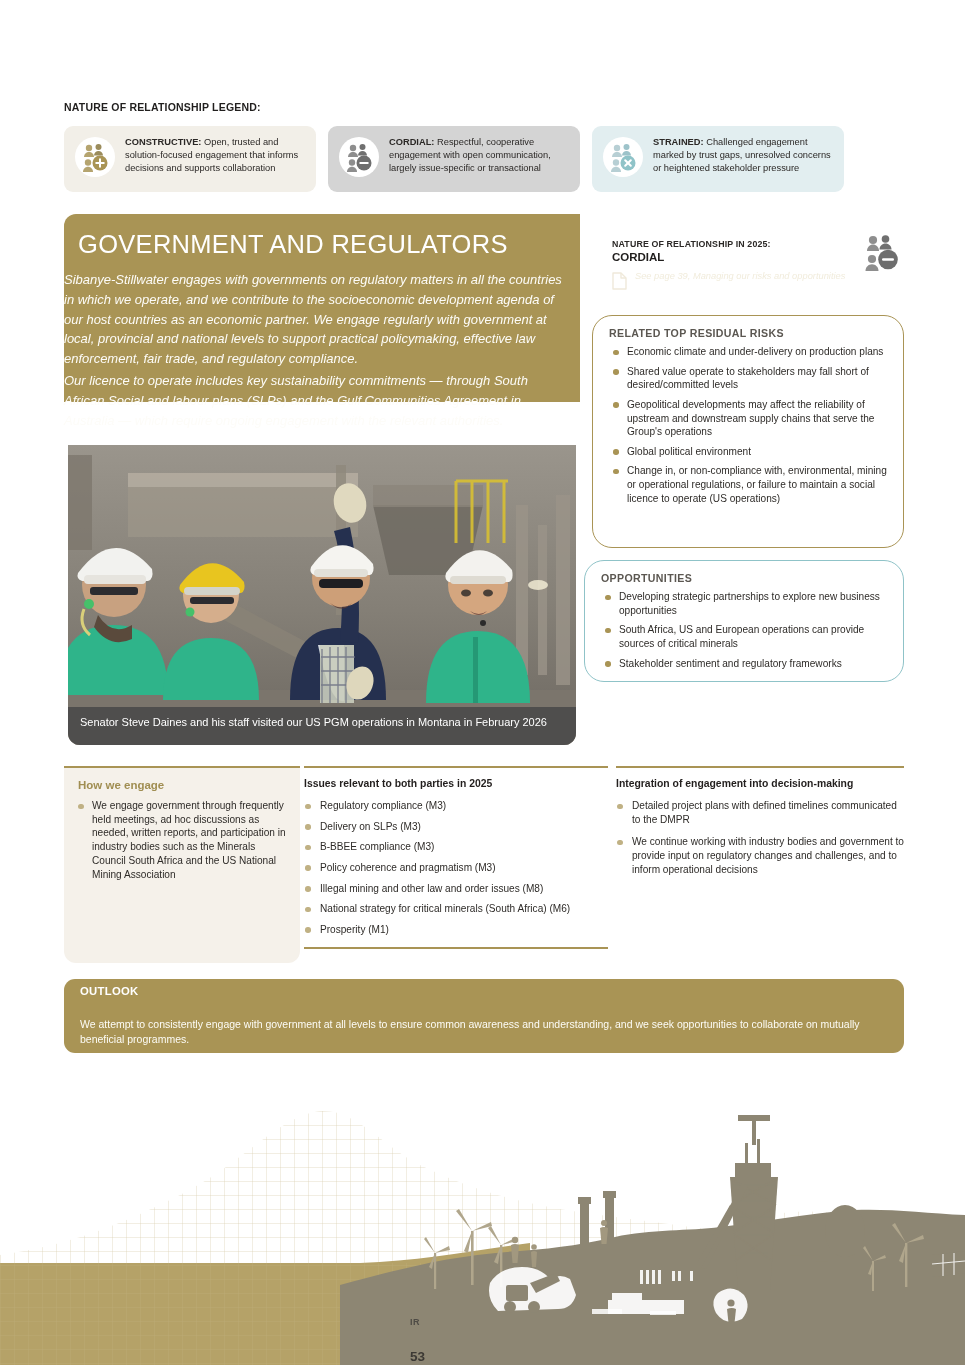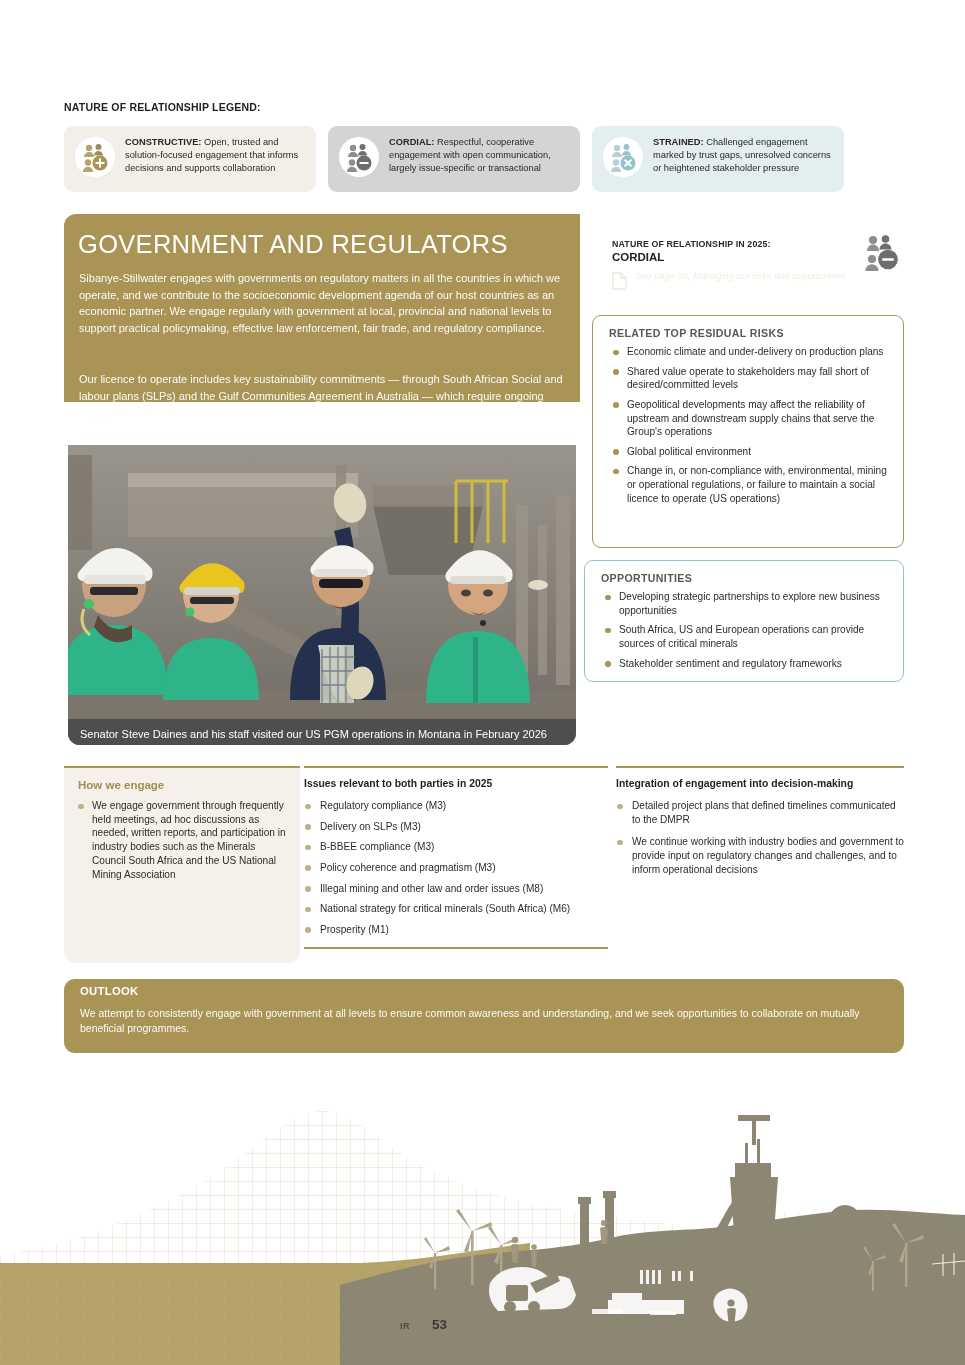--- a/index.html
+++ b/index.html
@@ -31,36 +31,36 @@
   
   .gold-panel {
     position: absolute; left: 64px; top: 214px; width: 516px; height: 188px;
     background: #a99455; border-radius: 12px 0 0 0;
   }
   .gold-title {
     position: absolute; left: 14px; top: 16px; right: 10px;
     font-size: 25.5px; color: #ffffff; letter-spacing: .3px; font-weight: normal;
   }
   .gold-para {
-    position: absolute; left: 15px; right: 14px;
-    font-size: 11px; line-height: 1.52; color: #fdfcf8;
+    position: absolute; left: 0; right: 14px;
+    font-size: 13px; line-height: 1.52; color: #fdfcf8; font-style: italic;
   }
   .gold-para.p1 { top: 56px; }
   .gold-para.p2 { top: 157px; }
 
   
   .photo {
     position: absolute; left: 68px; top: 445px; width: 508px; height: 300px;
     border-radius: 0 0 12px 12px; overflow: hidden; background: #6a6a63;
   }
   .photo svg { display: block; width: 508px; height: 300px; }
   .photo-caption {
     position: absolute; left: 0; bottom: 0; width: 100%;
     background: rgba(74,74,74,.90); color: #fff;
-    font-size: 11px; line-height: 1.3; padding: 8px 12px 4px 12px;
+    font-size: 11px; line-height: 1.3; padding: 8px 12px 16px 12px;
     border-radius: 0 0 12px 12px;
   }
 
   
   .rel-wrap { position: absolute; left: 596px; top: 219px; width: 306px; height: 45px; margin-top: 12px; }
   .rel-box {
     position: absolute; left: 0; top: 0; width: 306px; height: 45px;
     background: #ffffff; border-radius: 8px;
     padding: 8px 56px 0 16px;
   }
@@ -70,21 +70,21 @@
 
   .seepage {
     position: absolute; left: 612px; top: 270px; width: 290px;
     display: flex; gap: 8px; align-items: flex-start;
   }
   .seepage-ico { flex: 0 0 auto; width: 15px; height: 18px; margin-top: 2px; }
   .seepage-txt { font-size: 9.3px; line-height: 1.35; color: #f1ecdc; font-style: italic; }
 
   
   .rcard {
-    position: absolute; background: #fff; border-radius: 9px;
+    position: absolute; background: #fff; border-radius: 20px;
   }
   .rcard.risks { left: 592px; top: 315px; width: 312px; height: 233px; border: 1.6px solid #a99455; }
   .rcard.opps  { left: 584px; top: 560px; width: 320px; height: 122px; border: 1.6px solid #8fc3c8; }
   .rcard h3 {
     font-size: 10.6px; font-weight: bold; color: #5b5751; letter-spacing: .35px;
     margin: 11px 0 6px 16px;
   }
   .rcard ul { list-style: none; margin: 0 14px 0 20px; }
   .rcard li {
     position: relative; padding-left: 14px; margin-bottom: 6px;
@@ -131,27 +131,27 @@
     width: 5.5px; height: 5.5px; border-radius: 50%; background: #c0b184;
   }
   .col-c li { margin-bottom: 9px; }
 
   
   .outlook {
     position: absolute; left: 64px; top: 979px; width: 840px; height: 74px;
     background: #a99455; border-radius: 11px; padding: 6px 16px;
   }
   .outlook h4 { font-size: 11.3px; font-weight: bold; color: #fff; letter-spacing: .3px; }
-  .outlook p { font-size: 10.5px; line-height: 1.45; color: #fdfcf6; margin-top: 9px; }
+  .outlook p { font-size: 10.5px; line-height: 1.45; color: #fdfcf6; margin-top: 20px; }
 
   
   .illus { position: absolute; left: 0; top: 1055px; width: 965px; height: 310px; }
   .illus svg { display: block; width: 965px; height: 310px; }
 
-  .footer { position: absolute; left: 400px; top: 1317px; display: flex; gap: 22px; align-items: baseline; }
+  .footer { position: absolute; left: 410px; top: 1317px; display: flex; gap: 22px; align-items: baseline; flex-direction: column; }
   .footer .ir { font-size: 9px; font-weight: bold; color: #4e4b45; letter-spacing: .5px; }
   .footer .pg { font-size: 13.5px; font-weight: bold; color: #3c3934; }
 </style>
 </head>
 <body>
 
 <div class="page">
 
   <div class="legend-title">NATURE OF RELATIONSHIP LEGEND:</div>
 
@@ -387,21 +387,21 @@
         <li>Policy coherence and pragmatism (M3)</li>
         <li>Illegal mining and other law and order issues (M8)</li>
         <li>National strategy for critical minerals (South Africa) (M6)</li>
         <li>Prosperity (M1)</li>
       </ul>
     </div>
 
     <div class="col-c">
       <h4>Integration of engagement into decision-making</h4>
       <ul>
-        <li>Detailed project plans that defined timelines communicated to the DMPR</li>
+        <li>Detailed project plans with defined timelines communicated to the DMPR</li>
         <li>We continue working with industry bodies and government to provide input on regulatory changes and challenges, and to inform operational decisions</li>
       </ul>
     </div>
 
   </div>
 
   <div class="outlook">
     <h4>OUTLOOK</h4>
     <p>We attempt to consistently engage with government at all levels to ensure common awareness and understanding, and we seek opportunities to collaborate on mutually beneficial programmes.</p>
   </div>

